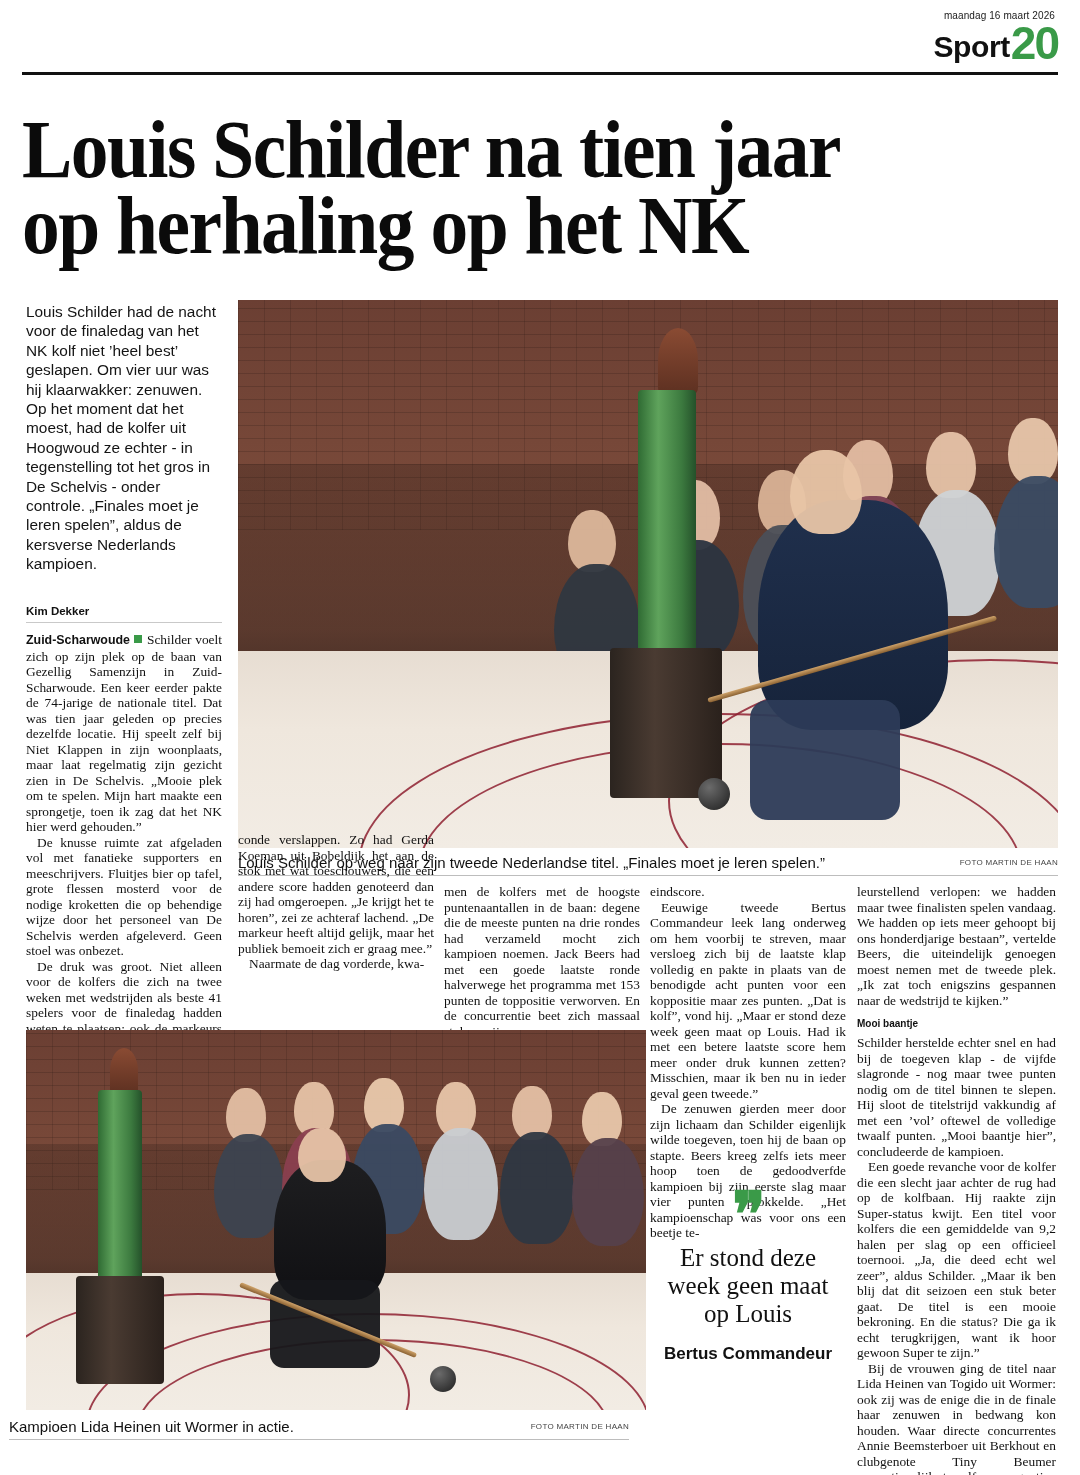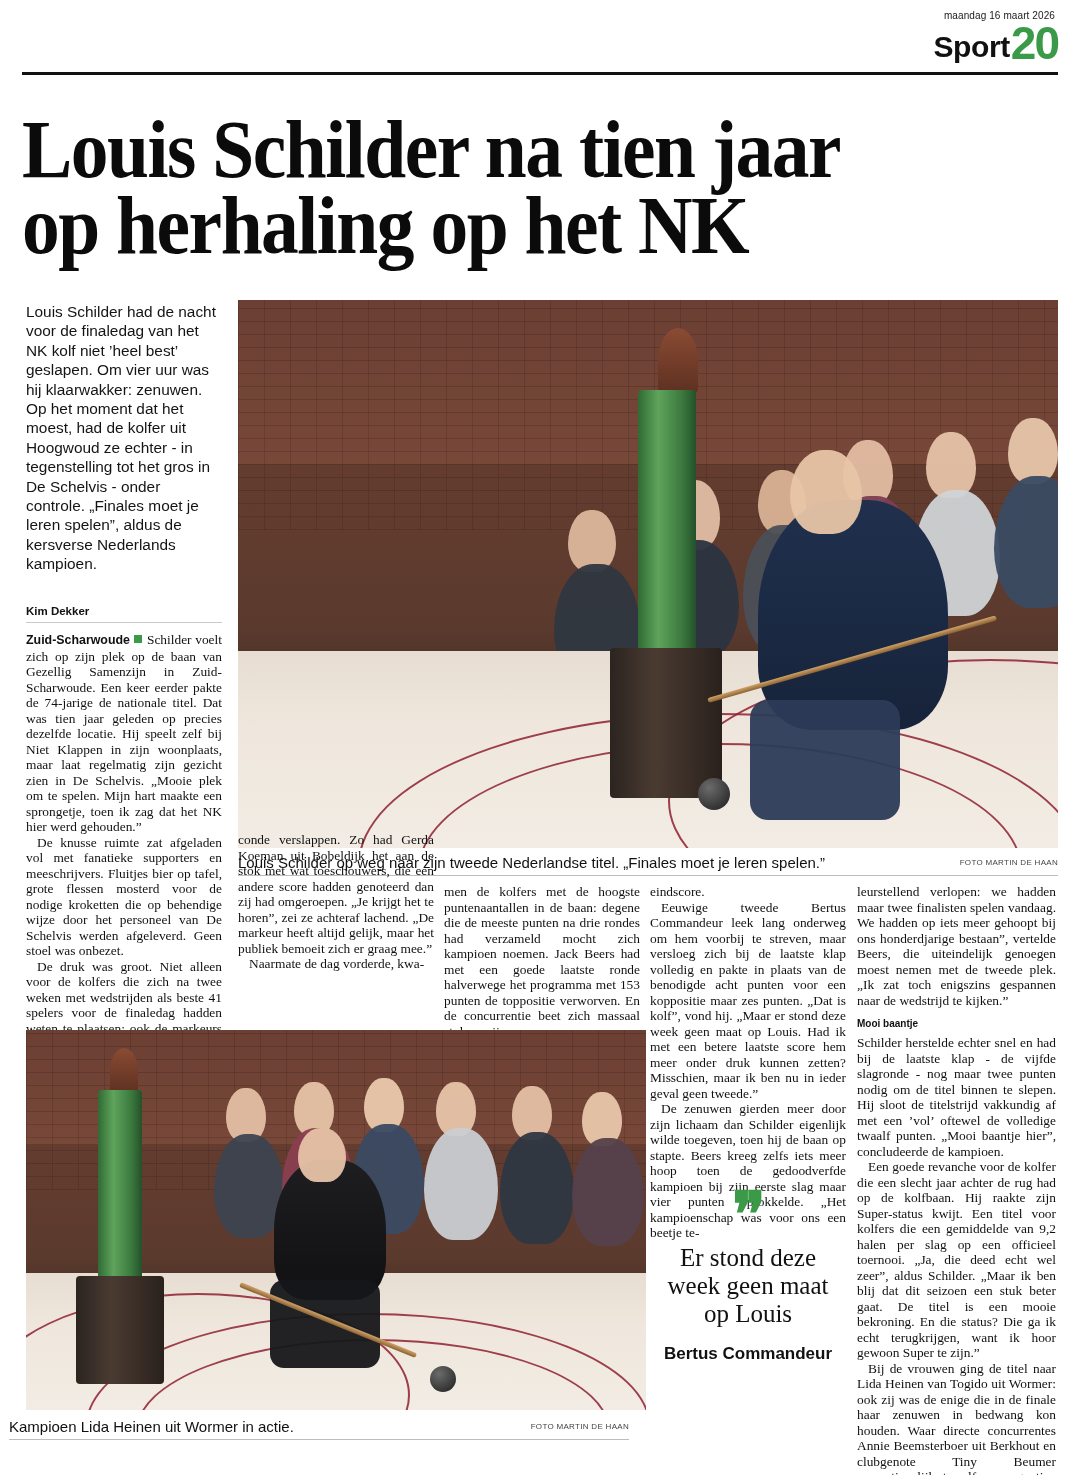--- a/index.html
+++ b/index.html
@@ -258,21 +258,21 @@
 
   <div class="col c4">
     <p class="first">eindscore.</p>
     <p>Eeuwige tweede Bertus Commandeur leek lang onderweg om hem voorbij te streven, maar versloeg zich bij de laatste klap volledig en pakte in plaats van de benodigde acht punten voor een koppositie maar zes punten. „Dat is kolf”, vond hij. „Maar er stond deze week geen maat op Louis. Had ik met een betere laatste score hem meer onder druk kunnen zetten? Misschien, maar ik ben nu in ieder geval geen tweede.”</p>
     <p>De zenuwen gierden meer door zijn lichaam dan Schilder eigenlijk wilde toegeven, toen hij de baan op stapte. Beers kreeg zelfs iets meer hoop toen de gedoodverfde kampioen bij zijn eerste slag maar vier punten sprokkelde. „Het kampioenschap was voor ons een beetje te-</p>
   </div>
 
   <div class="col c5">
     <p class="first">leurstellend verlopen: we hadden maar twee finalisten spelen vandaag. We hadden op iets meer gehoopt bij ons honderdjarige bestaan”, vertelde Beers, die uiteindelijk genoegen moest nemen met de tweede plek. „Ik zat toch enigszins gespannen naar de wedstrijd te kijken.”</p>
     <div class="subhead">Mooi baantje</div>
-    <p class="first">Schilder herstelde echter snel en had bij de laatste klap - de vijfde slagronde - nog maar twee punten nodig om de titel binnen te slepen. Hij sloot de titelstrijd vakkundig af met een ’vol’ oftewel de volledige twaalf punten. „Mooi baantje hier”, concludeerde de kampioen.</p>
+    <p class="first">Schilder herstelde echter snel en had bij de toegeven klap - de vijfde slagronde - nog maar twee punten nodig om de titel binnen te slepen. Hij sloot de titelstrijd vakkundig af met een ’vol’ oftewel de volledige twaalf punten. „Mooi baantje hier”, concludeerde de kampioen.</p>
     <p>Een goede revanche voor de kolfer die een slecht jaar achter de rug had op de kolfbaan. Hij raakte zijn Super-status kwijt. Een titel voor kolfers die een gemiddelde van 9,2 halen per slag op een officieel toernooi. „Ja, die deed echt wel zeer”, aldus Schilder. „Maar ik ben blij dat dit seizoen een stuk beter gaat. De titel is een mooie bekroning. En die status? Die ga ik echt terugkrijgen, want ik hoor gewoon Super te zijn.”</p>
     <p>Bij de vrouwen ging de titel naar Lida Heinen van Togido uit Wormer: ook zij was de enige die in de finale haar zenuwen in bedwang kon houden. Waar directe concurrentes Annie Beemsterboer uit Berkhout en clubgenote Tiny Beumer respectievelijk twaalf en negentien punten lieten noteren, voegde Heinen 46 punten toe aan haar totaalscore.</p>
   </div>
 
   <div class="pullquote">
     <div class="pq-mark">❞</div>
     <div class="pq-text">
       <div>Er stond deze</div>
       <div>week geen maat</div>
       <div>op Louis</div>

